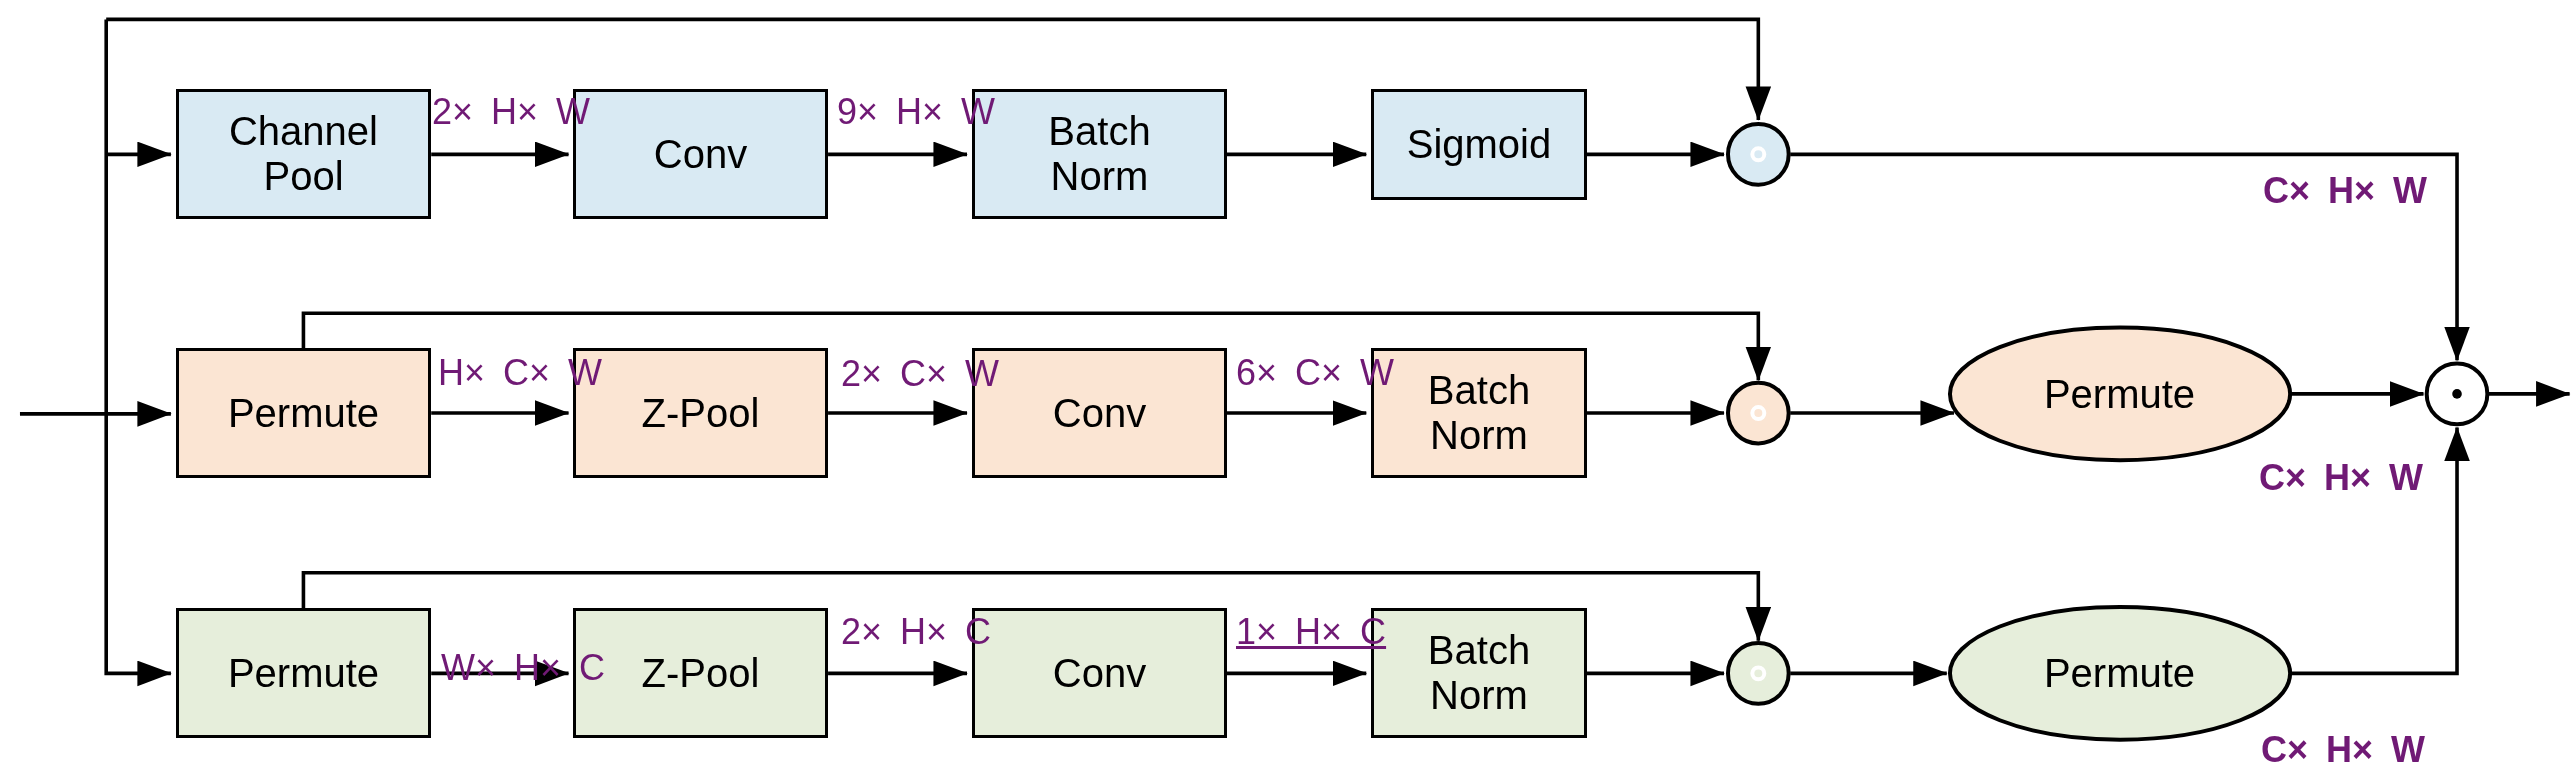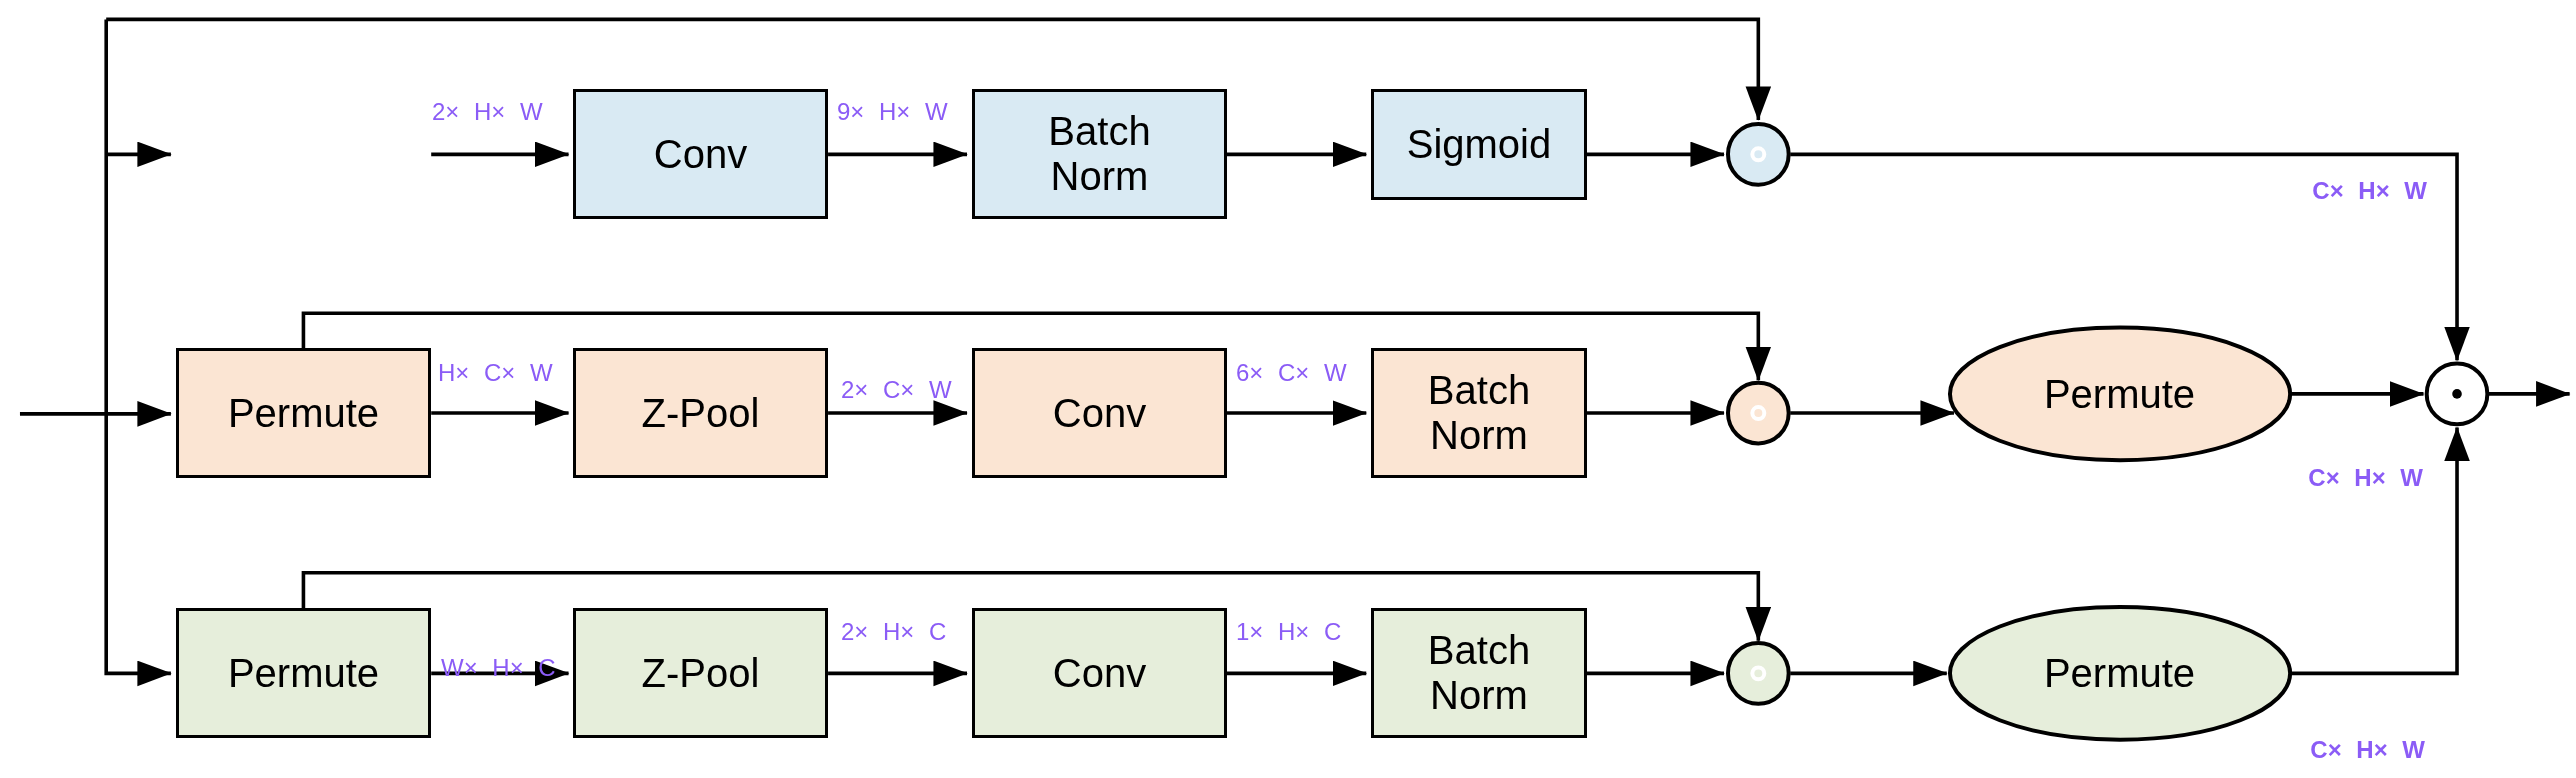--- a/index.html
+++ b/index.html
@@ -10,21 +10,21 @@
   .box{
     position:absolute;box-sizing:border-box;border:3.2px solid #000;
     display:flex;align-items:center;justify-content:center;text-align:center;
     white-space:pre-line;font-size:40px;line-height:1.12;color:#000;
   }
   .elabel{
     position:absolute;display:flex;align-items:center;justify-content:center;
     font-size:40px;color:#000;
   }
   .dim{
-    position:absolute;font-size:24px;line-height:35px;color:#8b5cf6;
+    position:absolute;font-size:36px;line-height:35px;color:#701a75;
     white-space:pre;word-spacing:8px;
   }
   .dim.right{text-align:right;width:256px;font-weight:bold;}
   svg .ln{fill:none;stroke-width:4.5px;}
   svg .thick{stroke-width:5px;}
 </style>
 </head>
 <body>
 
 <div class="diagram" style="background: rgb(255, 255, 255);">
@@ -85,20 +85,22 @@
     </g>
 
     <g fill="none" stroke-width="5" stroke="#ffffff">
       <circle cx="2202" cy="193" r="7.5"></circle>
       <circle cx="2202" cy="517" r="7.5"></circle>
       <circle cx="2202" cy="843" r="7.5"></circle>
     </g>
     <circle cx="3077" cy="493" r="6" stroke="none" fill="#000000"></circle>
   </svg>
 
+  <div class="box" style="left: 176px; top: 89px; width: 255px; height: 130px; background: rgb(217, 234, 243);">Channel
+Pool</div>
   <div class="box" style="left: 573px; top: 89px; width: 255px; height: 130px; background: rgb(217, 234, 243);">Conv</div>
   <div class="box" style="left: 972px; top: 89px; width: 255px; height: 130px; background: rgb(217, 234, 243);">Batch
 Norm</div>
   <div class="box" style="left: 1371px; top: 89px; width: 216px; height: 111px; background: rgb(217, 234, 243);">Sigmoid</div>
 
   <div class="box" style="left: 176px; top: 348px; width: 255px; height: 130px; background: rgb(251, 229, 211);">Permute</div>
   <div class="box" style="left: 573px; top: 348px; width: 255px; height: 130px; background: rgb(251, 229, 211);">Z-Pool</div>
   <div class="box" style="left: 972px; top: 348px; width: 255px; height: 130px; background: rgb(251, 229, 211);">Conv</div>
   <div class="box" style="left: 1371px; top: 348px; width: 216px; height: 130px; background: rgb(251, 229, 211);">Batch
 Norm</div>
@@ -109,25 +111,25 @@
   <div class="box" style="left: 1371px; top: 608px; width: 216px; height: 130px; background: rgb(230, 238, 219);">Batch
 Norm</div>
 
   <div class="elabel" style="left:1960px;top:354px;width:319px;height:80px;">Permute</div>
   <div class="elabel" style="left:1960px;top:633px;width:319px;height:80px;">Permute</div>
 
   <div class="dim" style="left:432px;top:94px;">2× H× W</div>
   <div class="dim" style="left:837px;top:94px;">9× H× W</div>
 
   <div class="dim" style="left:438px;top:355px;">H× C× W</div>
-  <div class="dim" style="left:841px;top:372px;">2× C× W</div>
+  <div class="dim" style="left:841px;top:356px;">2× C× W</div>
   <div class="dim" style="left:1236px;top:355px;">6× C× W</div>
 
   <div class="dim" style="left:441px;top:650px;">W× H× C</div>
   <div class="dim" style="left:841px;top:614px;">2× H× C</div>
-  <div class="dim" style="left:1236px;top:614px;">1× H× C</div>
+  <div class="dim" style="left:1236px;top:614px;text-decoration:underline;">1× H× C</div>
 
   <div class="dim right" style="right:149px;top:173px;">C× H× W</div>
   <div class="dim right" style="right:153px;top:460px;">C× H× W</div>
   <div class="dim right" style="right:151px;top:732px;">C× H× W</div>
 
 </div>
 
 
 </body></html>

